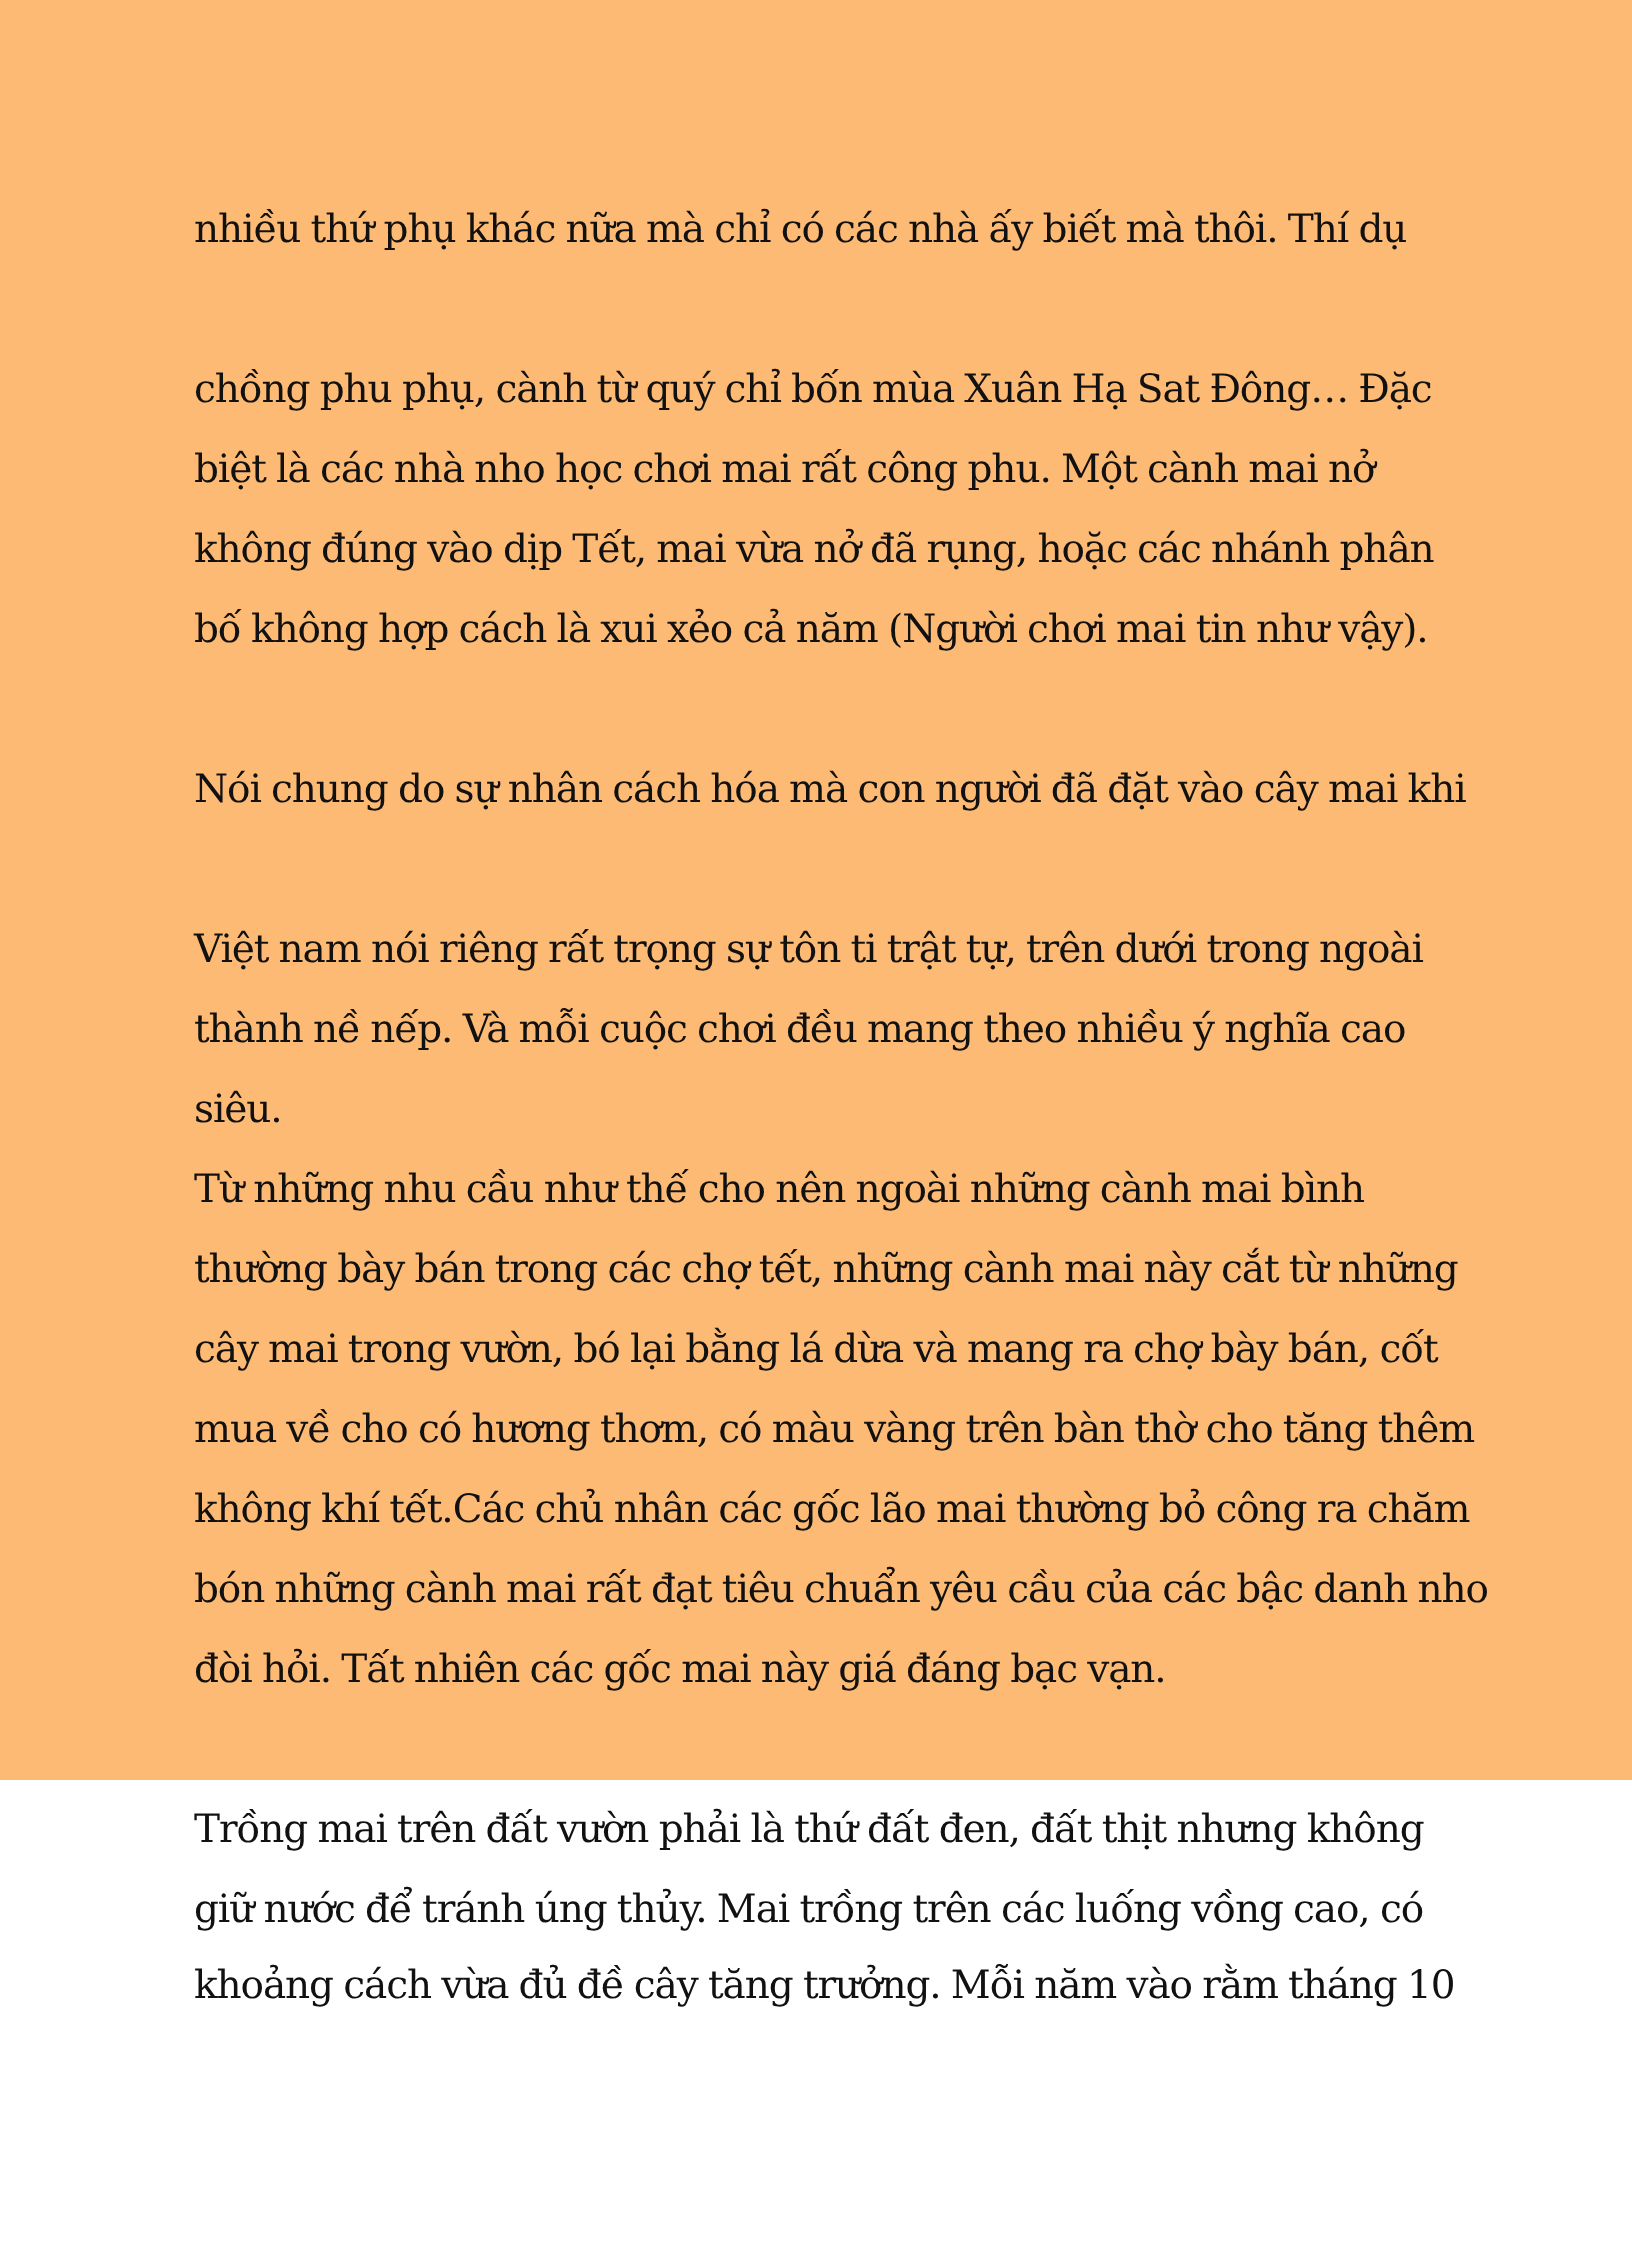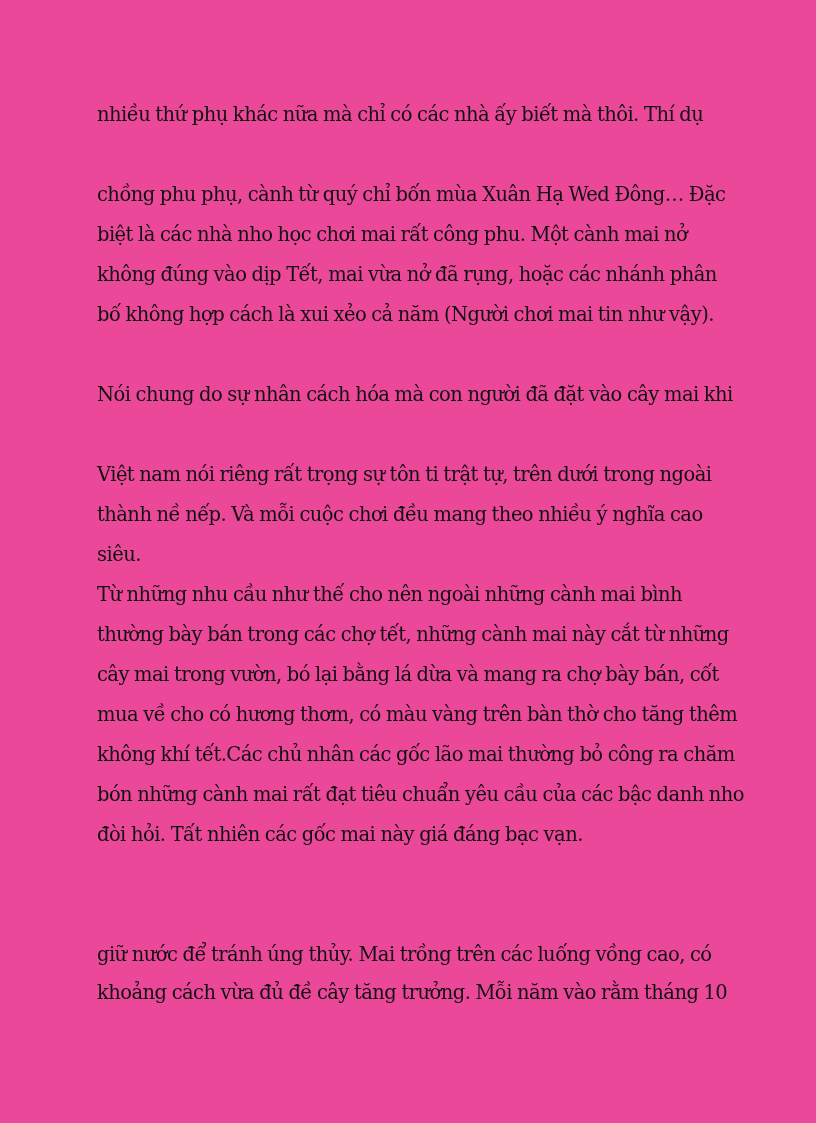--- a/index.html
+++ b/index.html
@@ -11,50 +11,51 @@
       width: 816px;
       height: 1123px;
       position: relative;
       overflow: hidden;
     }
     .page {
       position: absolute;
       left: 0;
       top: 0;
       width: 816px;
-      height: 1123px;
-      background: #ec4899;
+      height: 890px;
+      background: #fdba74;
     }
     .line {
       position: absolute;
       left: 97px;
       font-family: "DejaVu Serif", "Liberation Serif", serif;
       font-size: 19.5px;
       color: #111111;
       white-space: nowrap;
       line-height: 24px;
       letter-spacing: -0.55px;
       word-spacing: -0.5px;
     }
   </style>
 </head>
 <body>
 
 <div class="page">
   <div class="line" style="top:103px">nhiều thứ phụ khác nữa mà chỉ có các nhà ấy biết mà thôi. Thí dụ</div>
-  <div class="line" style="top:183px">chồng phu phụ, cành từ quý chỉ bốn mùa Xuân Hạ Wed Đông… Đặc</div>
+  <div class="line" style="top:183px">chồng phu phụ, cành từ quý chỉ bốn mùa Xuân Hạ Sat Đông… Đặc</div>
   <div class="line" style="top:223px">biệt là các nhà nho học chơi mai rất công phu. Một cành mai nở</div>
   <div class="line" style="top:263px">không đúng vào dịp Tết, mai vừa nở đã rụng, hoặc các nhánh phân</div>
   <div class="line" style="top:303px">bố không hợp cách là xui xẻo cả năm (Người chơi mai tin như vậy).</div>
   <div class="line" style="top:383px">Nói chung do sự nhân cách hóa mà con người đã đặt vào cây mai khi</div>
   <div class="line" style="top:463px">Việt nam nói riêng rất trọng sự tôn ti trật tự, trên dưới trong ngoài</div>
   <div class="line" style="top:503px">thành nề nếp. Và mỗi cuộc chơi đều mang theo nhiều ý nghĩa cao</div>
   <div class="line" style="top:543px">siêu.</div>
   <div class="line" style="top:583px">Từ những nhu cầu như thế cho nên ngoài những cành mai bình</div>
   <div class="line" style="top:623px">thường bày bán trong các chợ tết, những cành mai này cắt từ những</div>
   <div class="line" style="top:663px">cây mai trong vườn, bó lại bằng lá dừa và mang ra chợ bày bán, cốt</div>
   <div class="line" style="top:703px">mua về cho có hương thơm, có màu vàng trên bàn thờ cho tăng thêm</div>
   <div class="line" style="top:743px">không khí tết.Các chủ nhân các gốc lão mai thường bỏ công ra chăm</div>
   <div class="line" style="top:783px">bón những cành mai rất đạt tiêu chuẩn yêu cầu của các bậc danh nho</div>
   <div class="line" style="top:823px">đòi hỏi. Tất nhiên các gốc mai này giá đáng bạc vạn.</div>
+  <div class="line" style="top:903px">Trồng mai trên đất vườn phải là thứ đất đen, đất thịt nhưng không</div>
   <div class="line" style="top:943px">giữ nước để tránh úng thủy. Mai trồng trên các luống vồng cao, có</div>
   <div class="line" style="top:981px">khoảng cách vừa đủ đề cây tăng trưởng. Mỗi năm vào rằm tháng 10</div>
 </div>
 
 </body></html>

